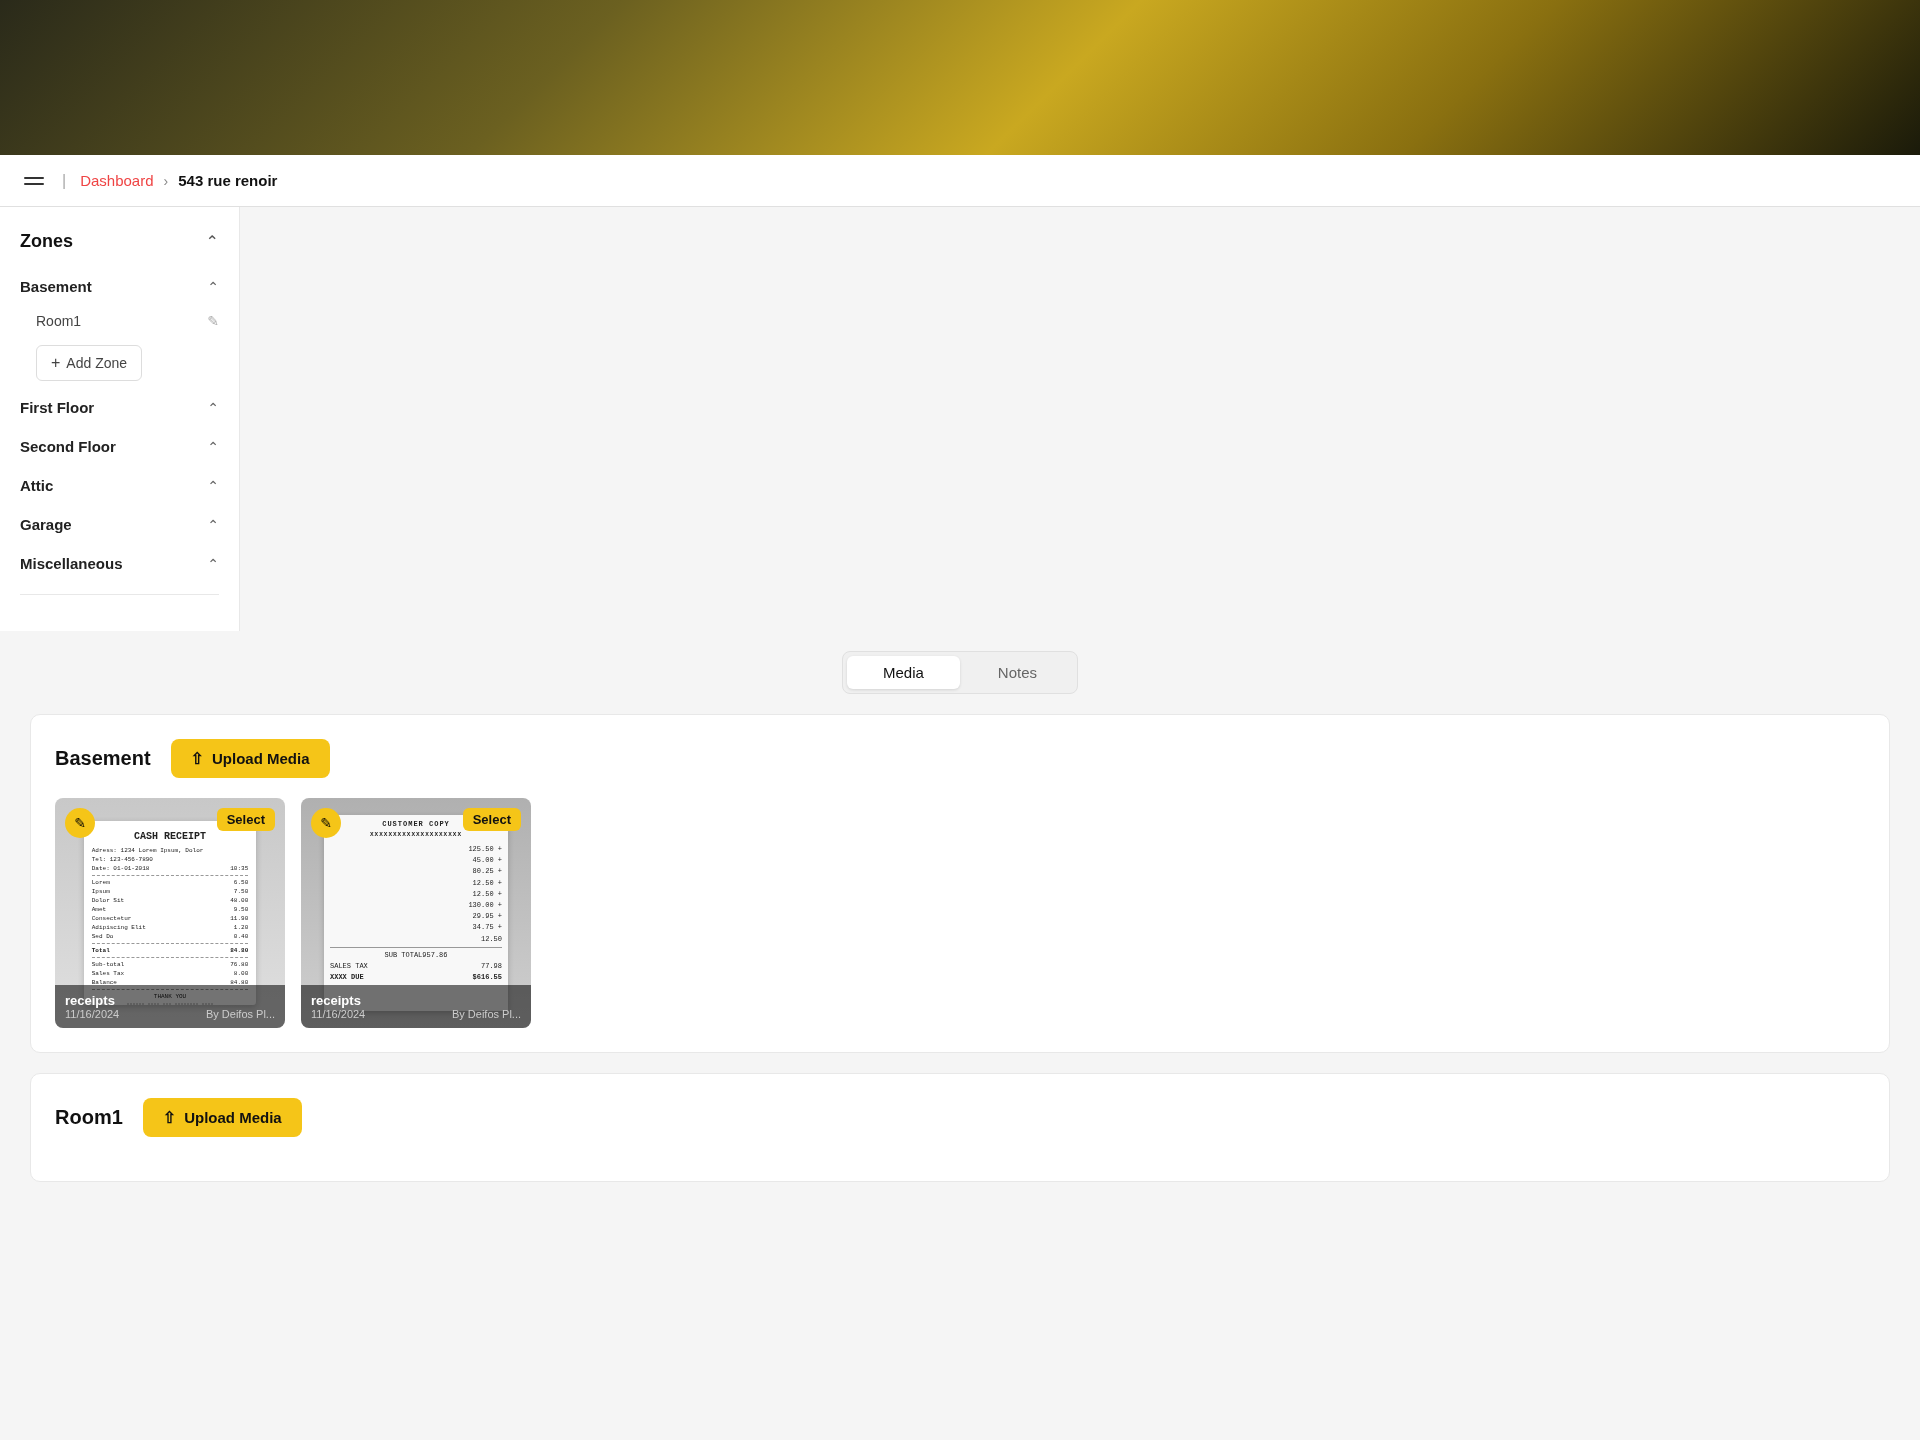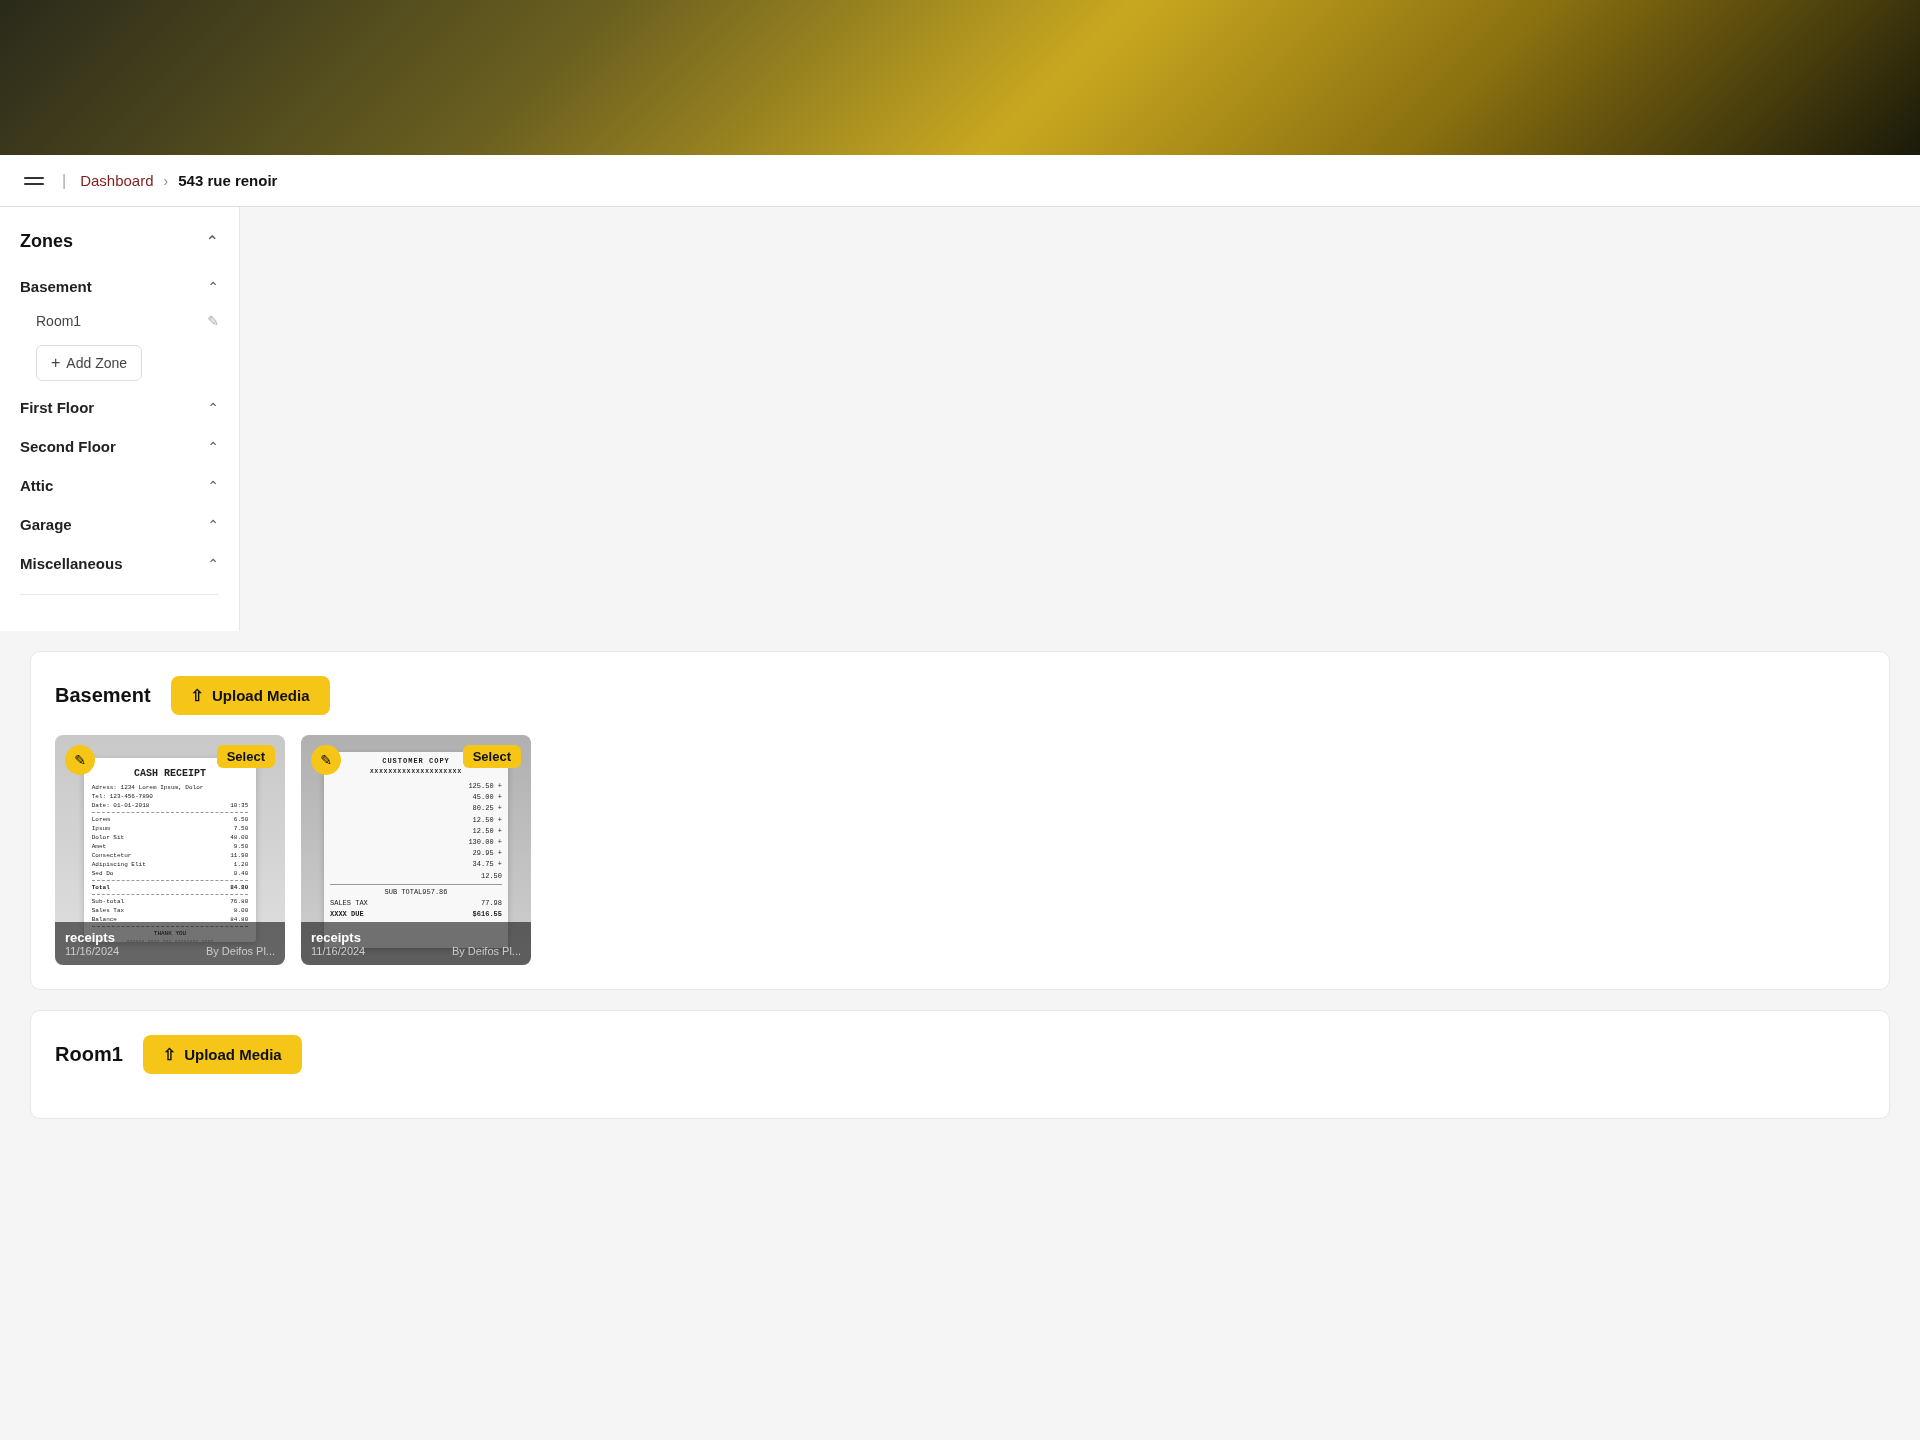--- a/index.html
+++ b/index.html
@@ -44,21 +44,21 @@
       background: #333;
       border-radius: 1px;
     }
 
     .nav-separator {
       color: #aaa;
       margin: 0 4px;
     }
 
     .breadcrumb-dashboard {
-      color: #7f1d1d;
+      color: #ef4444;
       font-size: 15px;
       cursor: pointer;
     }
 
     .breadcrumb-arrow {
       color: #888;
       font-size: 14px;
     }
 
     .breadcrumb-current {
@@ -480,20 +480,26 @@
         <span class="zone-label">Miscellaneous</span>
         <span class="zone-chevron">⌃</span>
       </div>
     </div>
 
     <div class="sidebar-divider"></div>
   </aside>
 
   <div class="content-area">
 
+    <div class="tab-bar">
+      <div class="tab-group">
+        <button class="tab-btn active">Media</button>
+        <button class="tab-btn inactive">Notes</button>
+      </div>
+    </div>
 
     <div class="section-card">
       <div class="section-header">
         <span class="section-title">Basement</span>
         <button class="upload-btn">
           <span class="upload-icon">⇧</span>
           <span>Upload Media</span>
         </button>
       </div>
 

